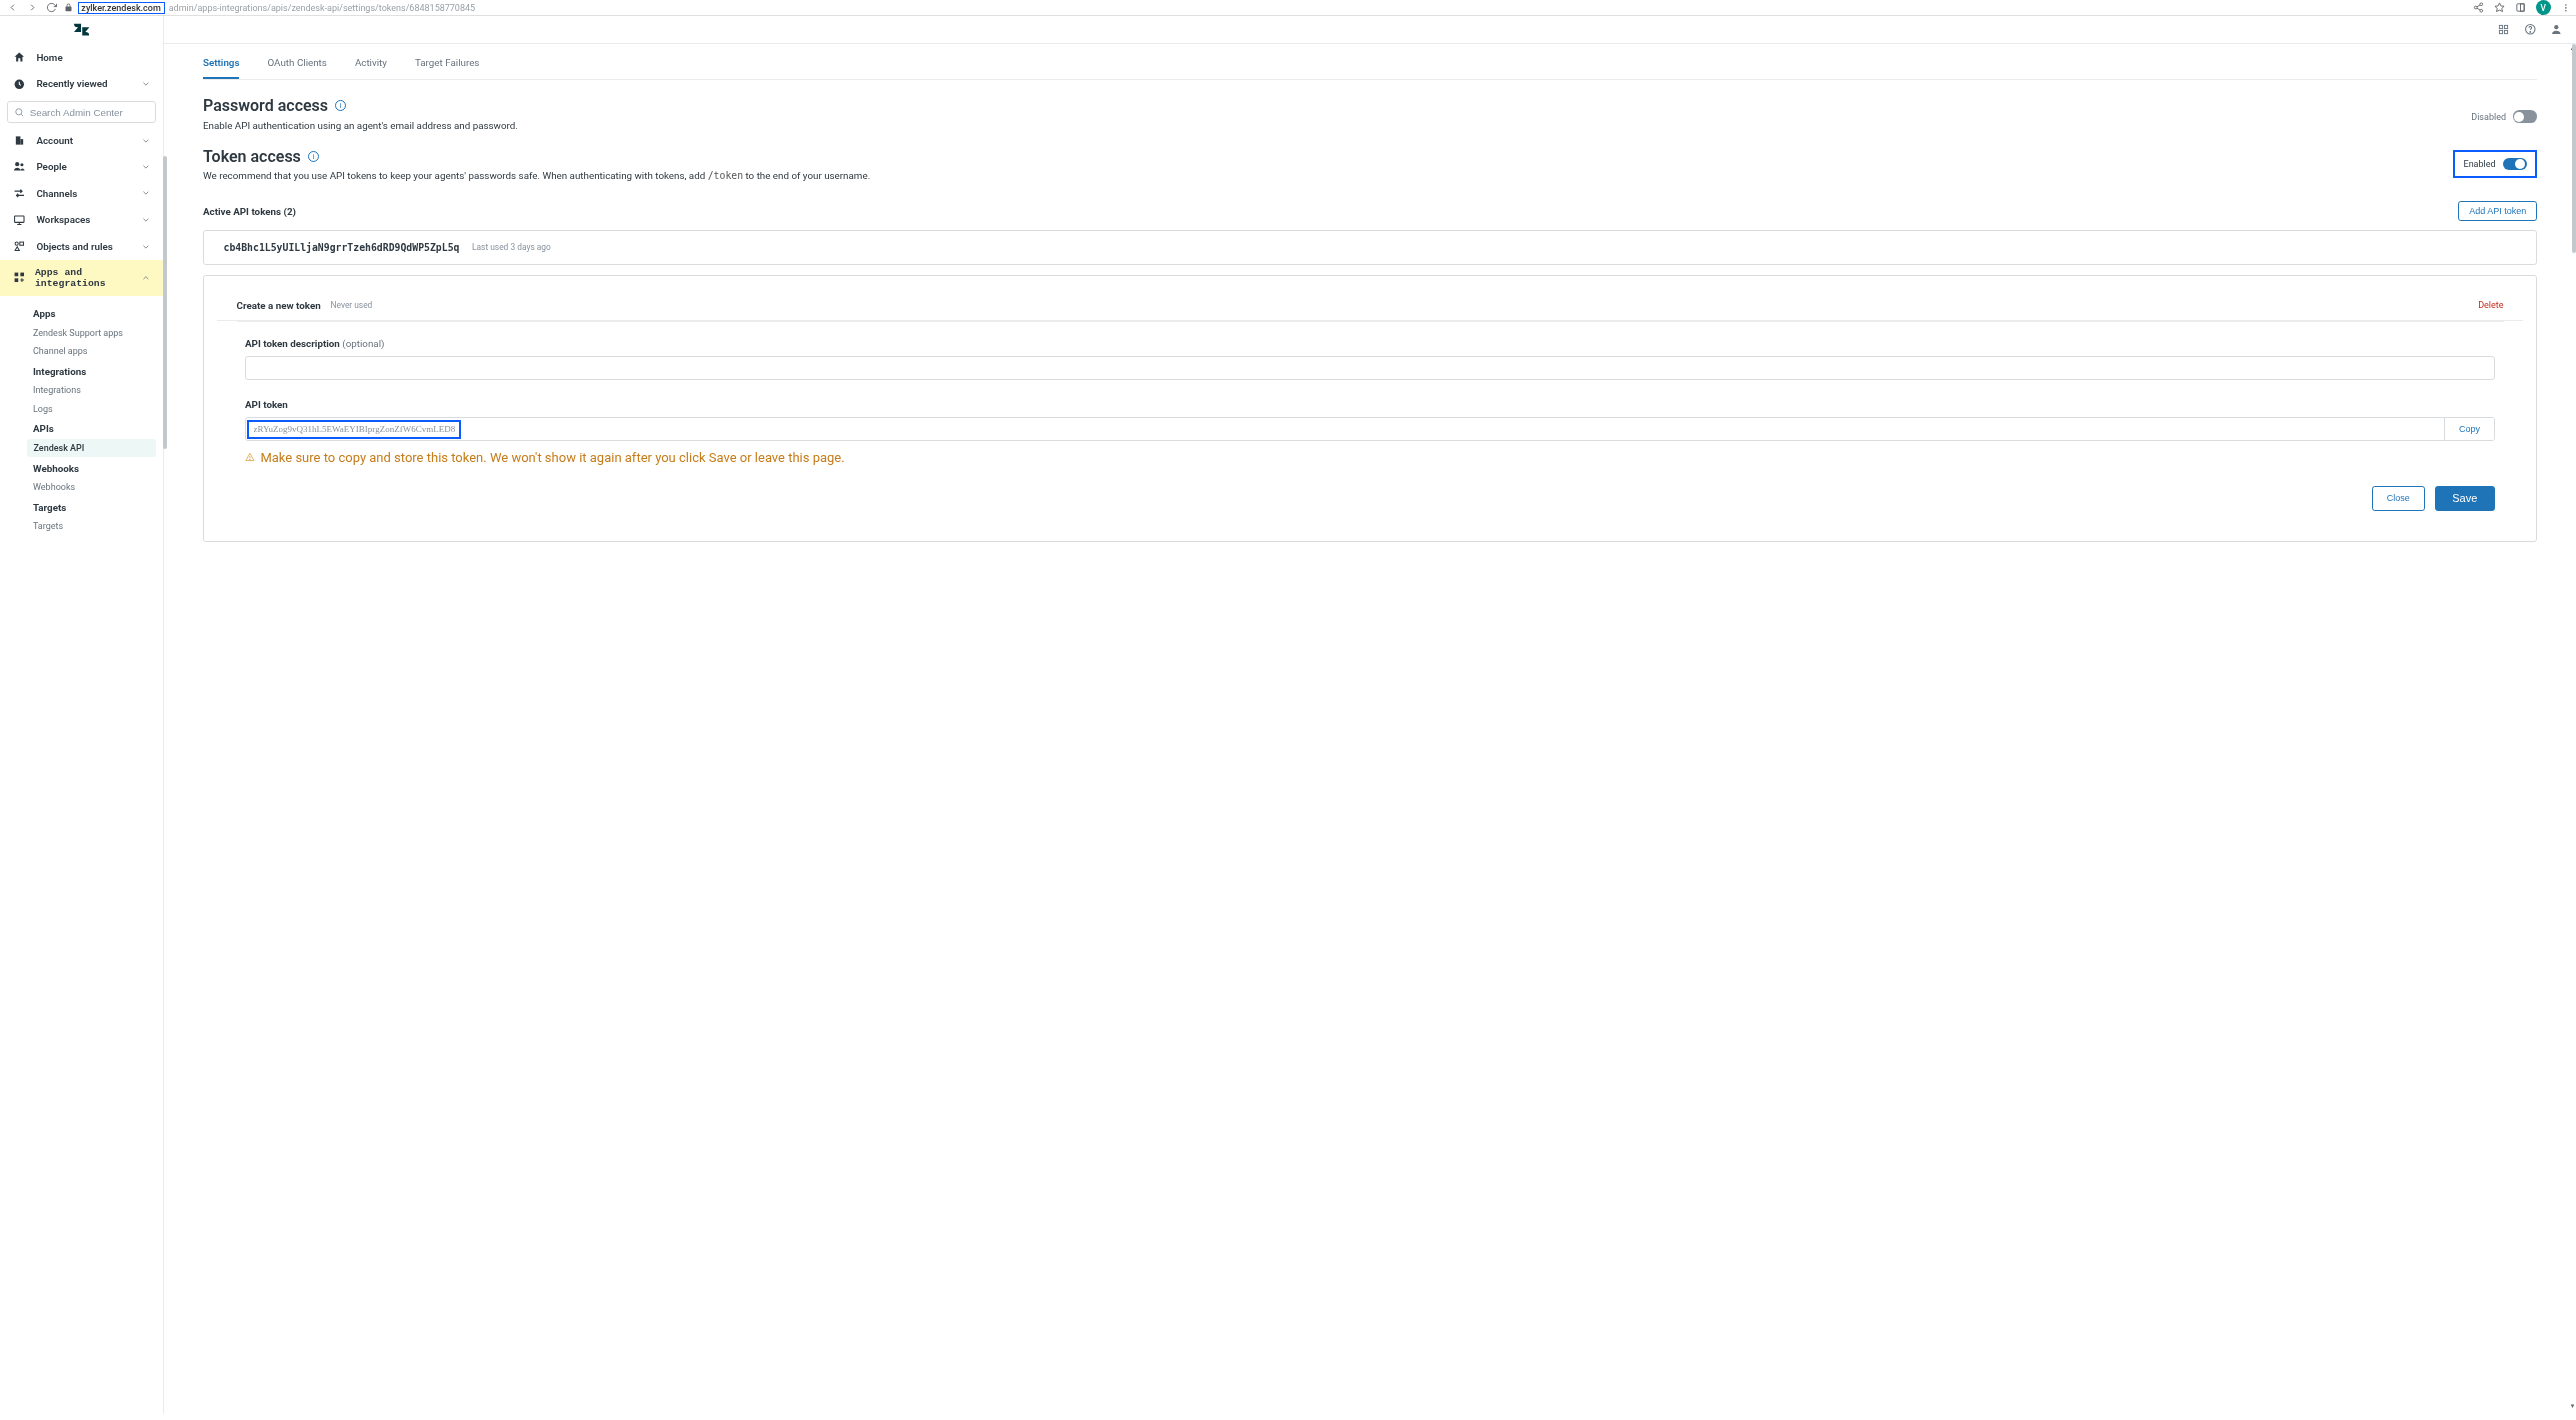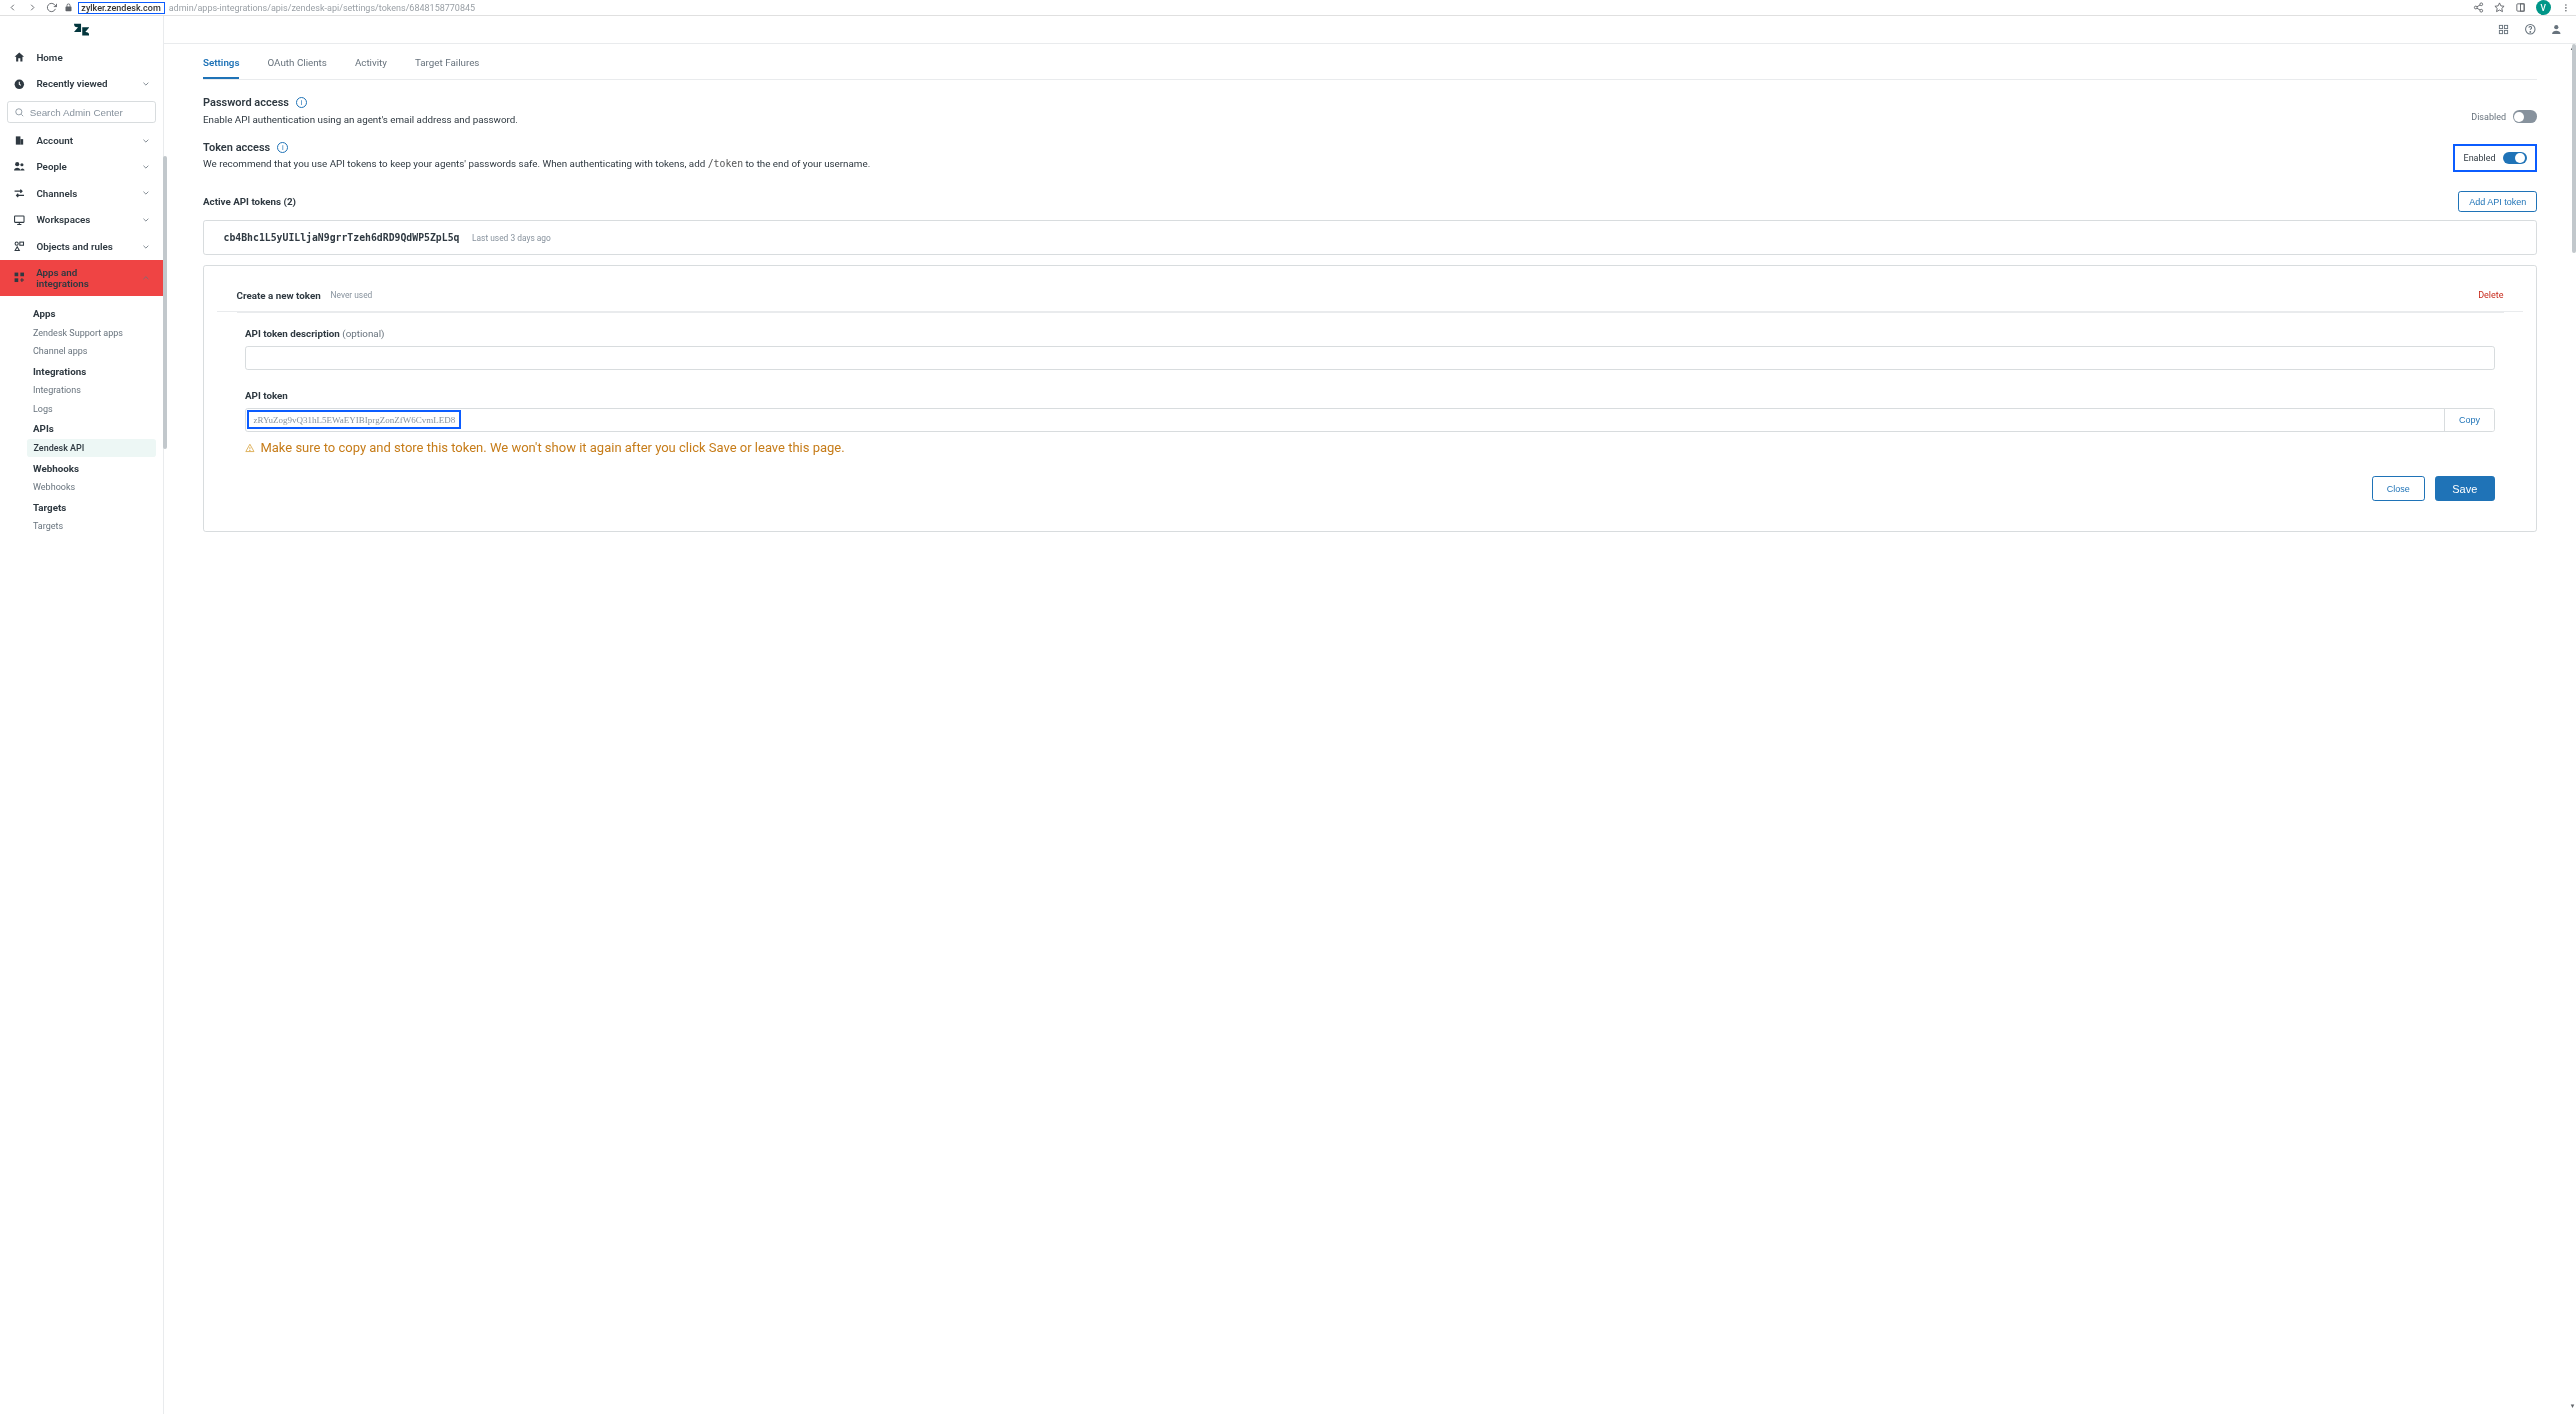--- a/index.html
+++ b/index.html
@@ -19,21 +19,21 @@
 .app { display: flex; height: calc(100vh - 22px); }
 .sidebar { width: 164px; border-right: 0.7px solid #e9ebed; display: flex; flex-direction: column; background: #fff; position: relative; }
 .sidebar-scroll { position: absolute; right: -4.2px; top: 140px; width: 4.2px; height: 293px; background: #c2c8cc; border-radius: 2.1px; }
 .sidebar .logo-row { height: 28px; display: flex; align-items: center; justify-content: center; }
 .sidebar .logo-row svg { width: 15.3px; height: 15.3px; }
 
 .side-item { display: flex; align-items: center; gap: 9.8px; padding: 7px 12.6px; color: #2f3941; cursor: pointer; font-weight: 600; font-size: 9.8px; }
 .side-item .icon { width: 14px; display: flex; justify-content: center; color: #2f3941; }
 .side-item.expandable { justify-content: flex-start; }
 .side-item .chev { margin-left: auto; color: #68737d; }
-.side-item.active-parent { background: #ef4444; }
+.side-item.active-parent { background: #fef9c3; font-family: Liberation Mono, monospace; }
 
 .search-box { margin: 4.2px 7px 5.6px; display: flex; align-items: center; gap: 5.6px; border: 0.7px solid #d8dcde; border-radius: 2.8px; padding: 4.2px 5.6px; color: #87929d; }
 .search-box input { border: none; outline: none; flex: 1; font-size: 9.8px; color: #2f3941; background: transparent; }
 .search-box input::placeholder { color: #87929d; }
 
 .sub-heading { padding: 5.6px 12.6px 4.2px 33px; font-weight: 700; color: #2f3941; font-size: 9.8px; }
 .sub-item { padding: 4.2px 12.6px 4.2px 33px; color: #68737d; font-size: 9px; cursor: pointer; }
 .sub-item.active { background: #edf7f5; color: #2f3941; font-weight: 500; border-radius: 2.8px; margin: 0 7px 0 26.5px; padding-left: 7px; }
 
 
@@ -46,21 +46,21 @@
 .topbar .tb-icon { width: 14px; height: 14px; display: flex; align-items: center; justify-content: center; cursor: pointer; }
 
 .content { padding: 0 39px 28px; overflow: auto; height: calc(100% - 28px); }
 
 .tabs { display: flex; gap: 28px; border-bottom: 0.7px solid #e9ebed; position: relative; }
 .tab { padding: 12.6px 0 9.8px; color: #68737d; font-size: 9.8px; cursor: pointer; }
 .tab.active { color: #1f73b7; font-weight: 600; border-bottom: 2.1px solid #1f73b7; margin-bottom: -0.7px; }
 
 .section { margin-top: 16.7px; }
 .section-header { display: flex; align-items: center; gap: 7px; }
-.section-title { font-size: 11px; font-weight: 600; color: #2f3941; }
+.section-title { font-size: 16px; font-weight: 600; color: #2f3941; }
 .info-icon { color: #1f73b7; width: 11px; height: 11px; border: 1px solid #1f73b7; border-radius: 50%; display: inline-flex; align-items: center; justify-content: center; font-size: 7px; }
 .section-desc { margin-top: 4.2px; color: #2f3941; font-size: 9.8px; }
 .section-desc code { font-family: ui-monospace, Menlo, monospace; color: #555; }
 .section-row { display: flex; align-items: flex-start; justify-content: space-between; }
 
 .toggle-group { display: flex; align-items: center; gap: 7px; }
 .toggle-label { font-size: 9px; color: #68737d; }
 .toggle { width: 24px; height: 12.6px; border-radius: 6.3px; position: relative; }
 .toggle.off { background: #87929d; }
 .toggle.off::after { content: ""; position: absolute; left: 1.4px; top: 1.4px; width: 9.8px; height: 9.8px; background: #fff; border-radius: 50%; }

